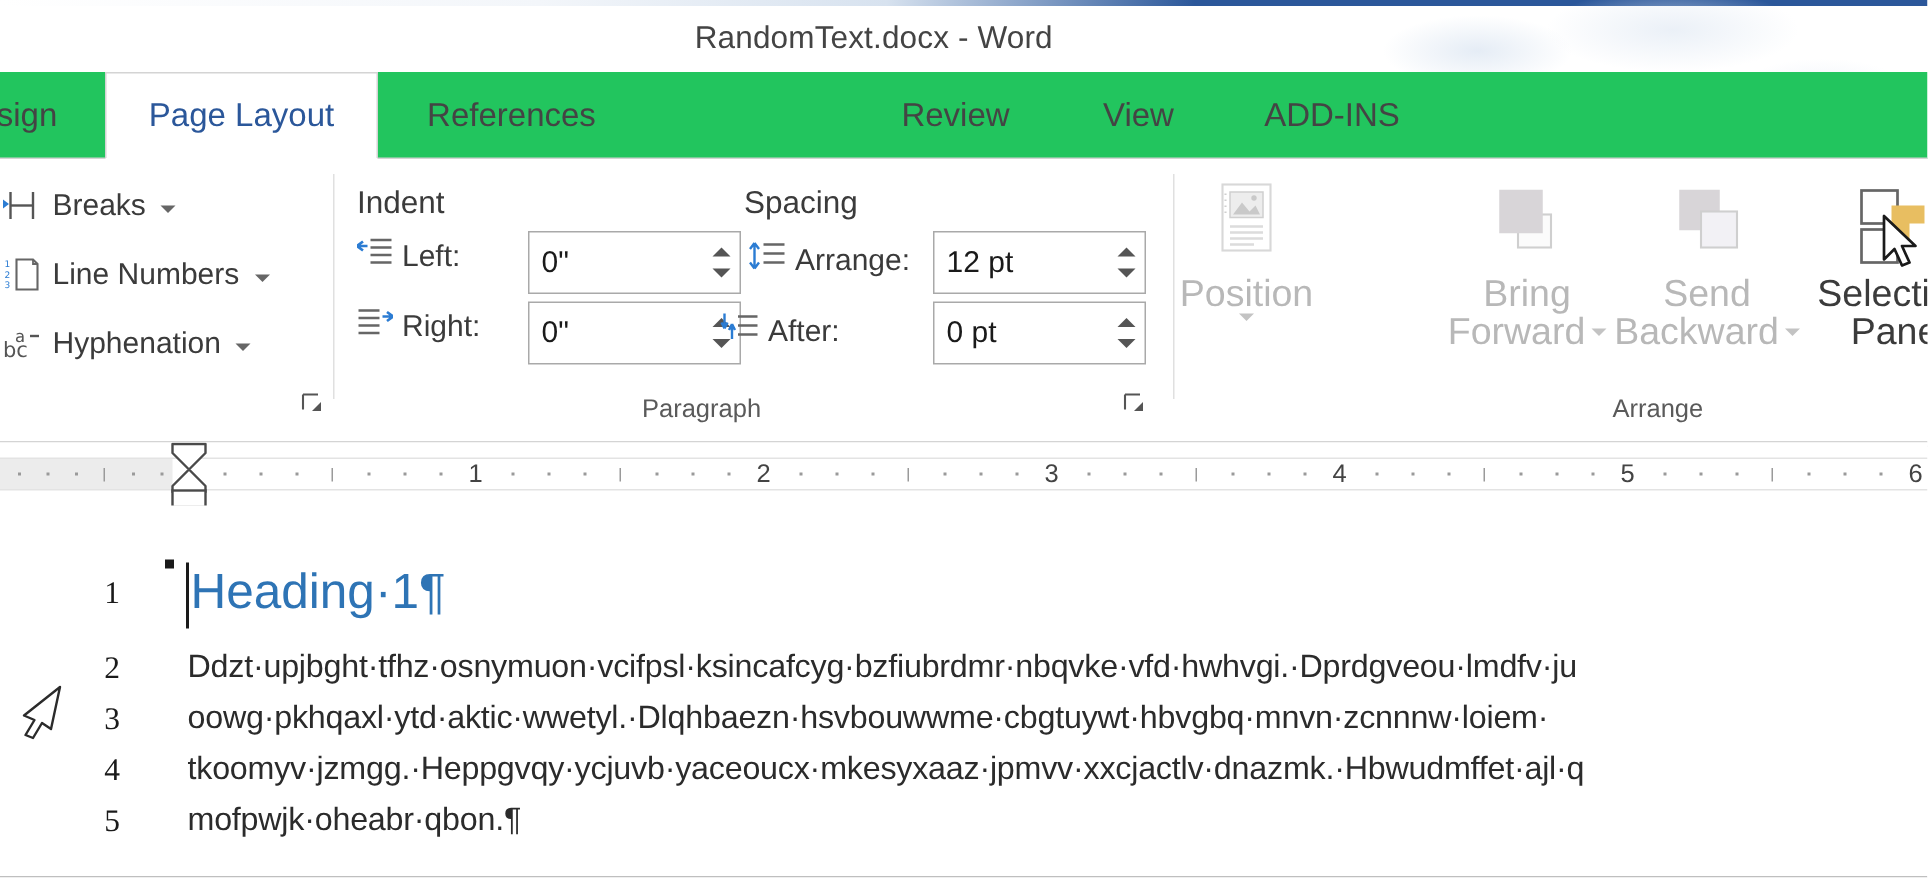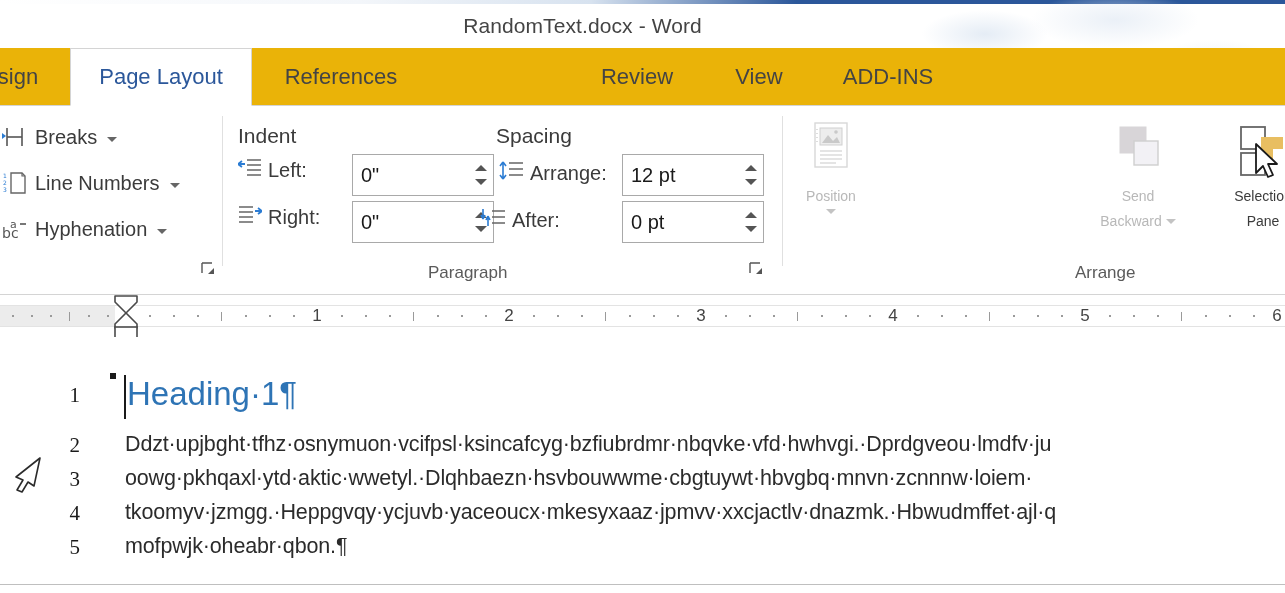--- a/index.html
+++ b/index.html
@@ -34,21 +34,21 @@
     background:
       radial-gradient(ellipse 90px 34px at 120px 34px, rgba(220,230,242,.75) 0%, rgba(255,255,255,0) 70%),
       radial-gradient(ellipse 120px 40px at 250px 20px, rgba(226,234,244,.7) 0%, rgba(255,255,255,0) 70%),
       radial-gradient(ellipse 80px 30px at 350px 60px, rgba(230,237,246,.6) 0%, rgba(255,255,255,0) 70%);
     pointer-events:none;
   }
 
   
   #tabrow {
     position:absolute; left:0; top:48px; width:1285px; height:58px;
-    background:#eab308;
+    background:#22c55e;
   }
   #tabrow .tabs-underline {
     position:absolute; left:0; bottom:0; width:1285px; height:1px; background:#d4d4d4;
   }
   .tab {
     position:absolute; top:0; height:58px;
     display:flex; align-items:center; justify-content:center;
     font-size:22px; color:#444444; white-space:nowrap;
     cursor:default;
   }
@@ -115,21 +115,21 @@
   .sp-dn { width:0;height:0;border-left:6px solid transparent;border-right:6px solid transparent;border-top:6px solid #555; }
 
   
   .bigbtn {
     position:absolute; width:96px; top:12px;
     display:flex; flex-direction:column; align-items:center;
     cursor:default;
   }
   .bigbtn .bicon { height:64px; display:flex; align-items:center; justify-content:center; }
   .bigbtn .blabel {
-    font-size:14px; line-height:25px; text-align:center; color:#b8b8b8; margin-top:2px;
+    font-size:25px; line-height:25px; text-align:center; color:#b8b8b8; margin-top:2px;
     white-space:nowrap;
   }
   .bigbtn.enabled .blabel { color:#3b3b3b; }
   .blabel .lab2 { display:flex; align-items:center; justify-content:center; gap:4px; }
   .caret-sm {
     width:0;height:0;border-left:5px solid transparent;border-right:5px solid transparent;
     border-top:5px solid #c3c3c3; display:inline-block;
   }
 
   
@@ -376,20 +376,35 @@
     </span>
     <span class="blabel">
       <span>Position</span>
       <span class="lab2">
         <span class="caret-sm"></span>
       </span>
     </span>
   </div>
 
 
+  <div class="bigbtn" style="left:970px;">
+    <span class="bicon">
+      <svg width="60" height="58" viewBox="0 0 60 58">
+        <rect x="24" y="22" width="22" height="22" fill="#fbfbfb" stroke="#cfcfcf" stroke-width="1.4"></rect>
+        <rect x="12" y="6" width="28" height="28" fill="#d8d5d8" stroke="#d8d5d8" stroke-width="1"></rect>
+      </svg>
+    </span>
+    <span class="blabel">
+      <span>Bring</span>
+      <span class="lab2">
+        <span>Forward</span>
+        <span class="caret-sm"></span>
+      </span>
+    </span>
+  </div>
 
   <div class="bigbtn" style="left:1090px;">
     <span class="bicon">
       <svg width="60" height="58" viewBox="0 0 60 58">
         <rect x="12" y="6" width="26" height="26" fill="#d8d5d8" stroke="#d8d5d8" stroke-width="1"></rect>
         <rect x="26" y="20" width="24" height="24" fill="#f2f1f5" stroke="#cfcfcf" stroke-width="1.4"></rect>
       </svg>
     </span>
     <span class="blabel">
       <span>Send</span>

